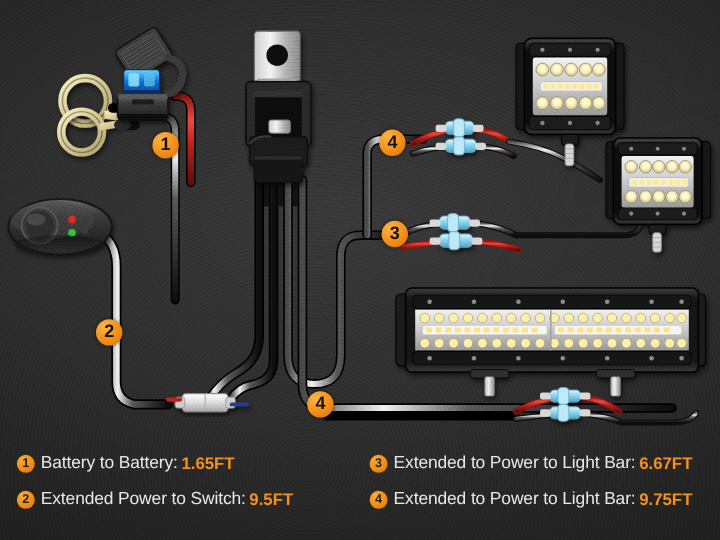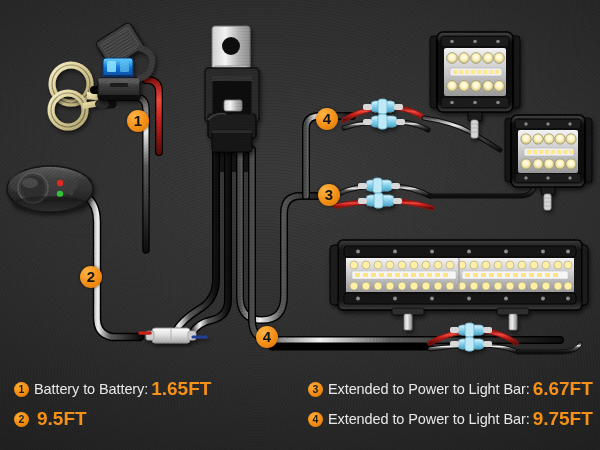--- a/index.html
+++ b/index.html
@@ -58,21 +58,21 @@
     flex: 0 0 auto;
     font-family: "Liberation Sans", sans-serif;
   }
   .legend-text {
     color: #e8e8e8;
     font-size: 14.5px;
     letter-spacing: -0.1px;
   }
   .legend-val {
     color: #f59119;
-    font-size: 19px;
+    font-size: 14px;
     font-weight: bold;
     margin-left: 3px;
   }
 
   
   .badge-lg {
     position: absolute;
     width: 22px; height: 22px; border-radius: 50%;
     background: radial-gradient(circle at 34% 28%, #ffb445 0%, #f28c13 58%, #cf720a 100%);
     color: #141414;
@@ -620,20 +620,21 @@
   <div id="legend">
 
     <div class="legend-row lr1">
       <span class="badge-sm">1</span>
       <span class="legend-text">Battery to Battery:</span>
       <span class="legend-val">1.65FT</span>
     </div>
 
     <div class="legend-row lr2">
       <span class="badge-sm">2</span>
+      <span class="legend-text">Extended Power to Switch:</span>
       <span class="legend-val">9.5FT</span>
     </div>
 
     <div class="legend-row lr3">
       <span class="badge-sm">3</span>
       <span class="legend-text">Extended to Power to Light Bar:</span>
       <span class="legend-val">6.67FT</span>
     </div>
 
     <div class="legend-row lr4">

